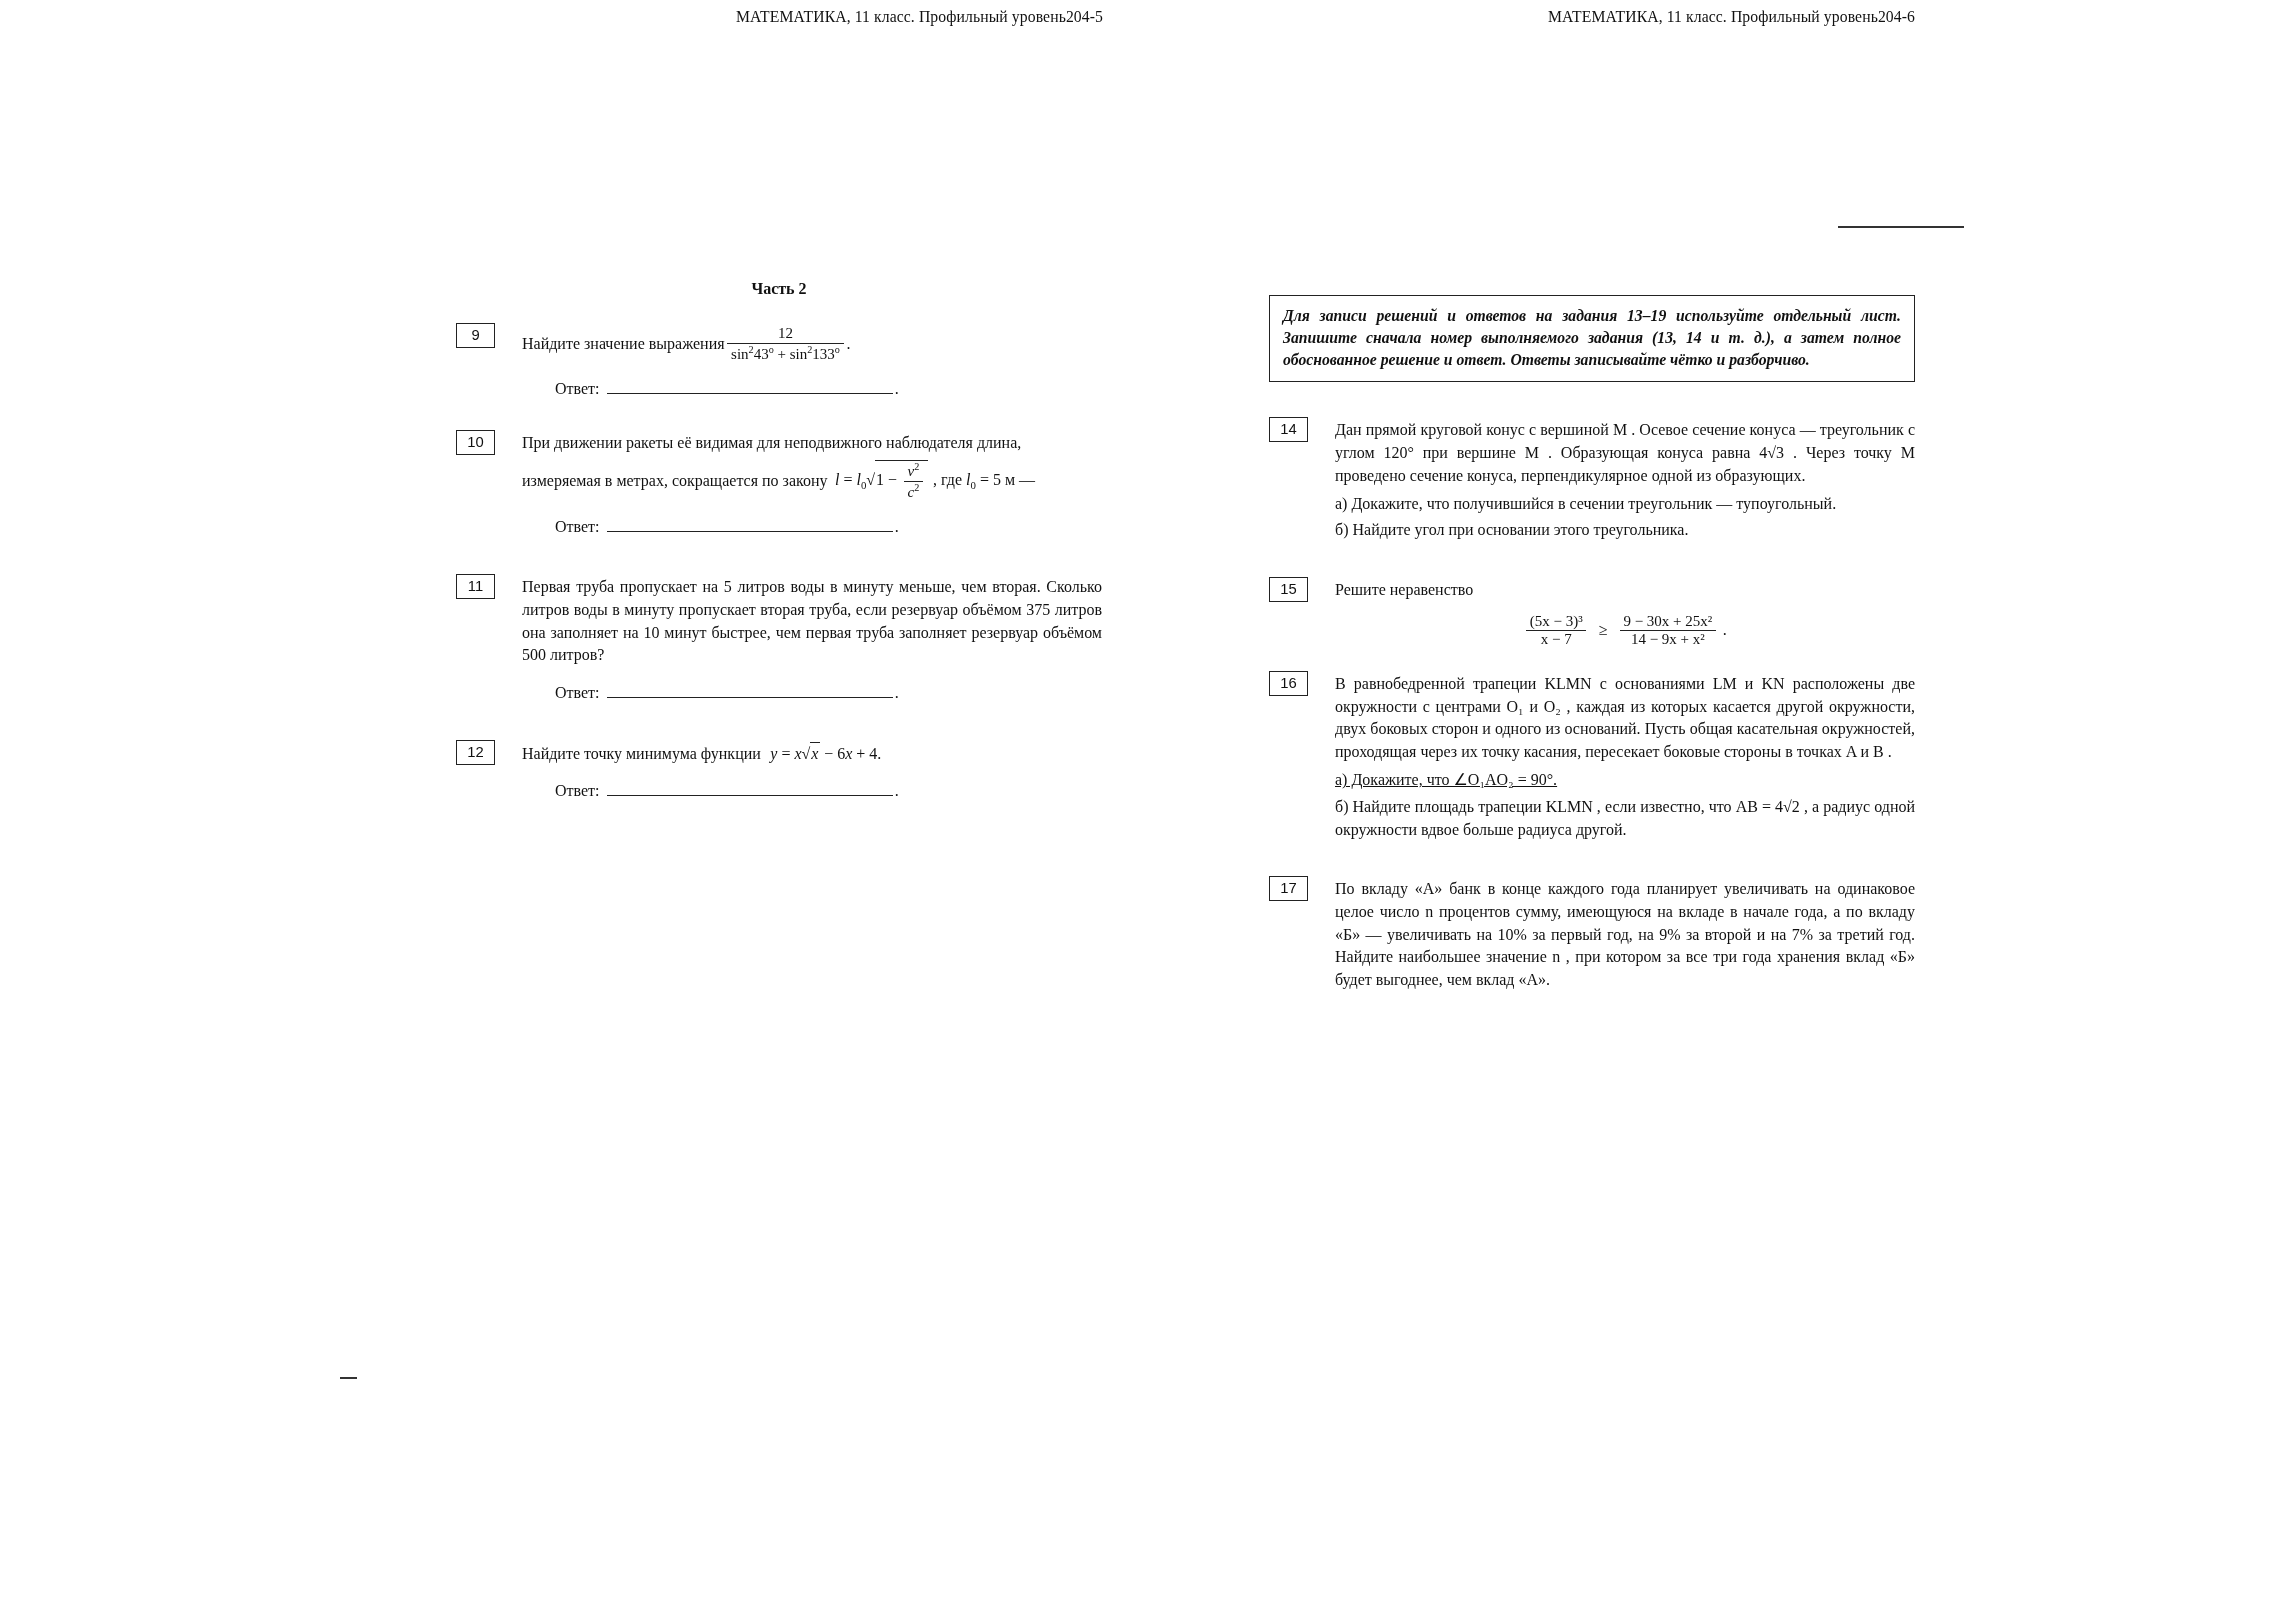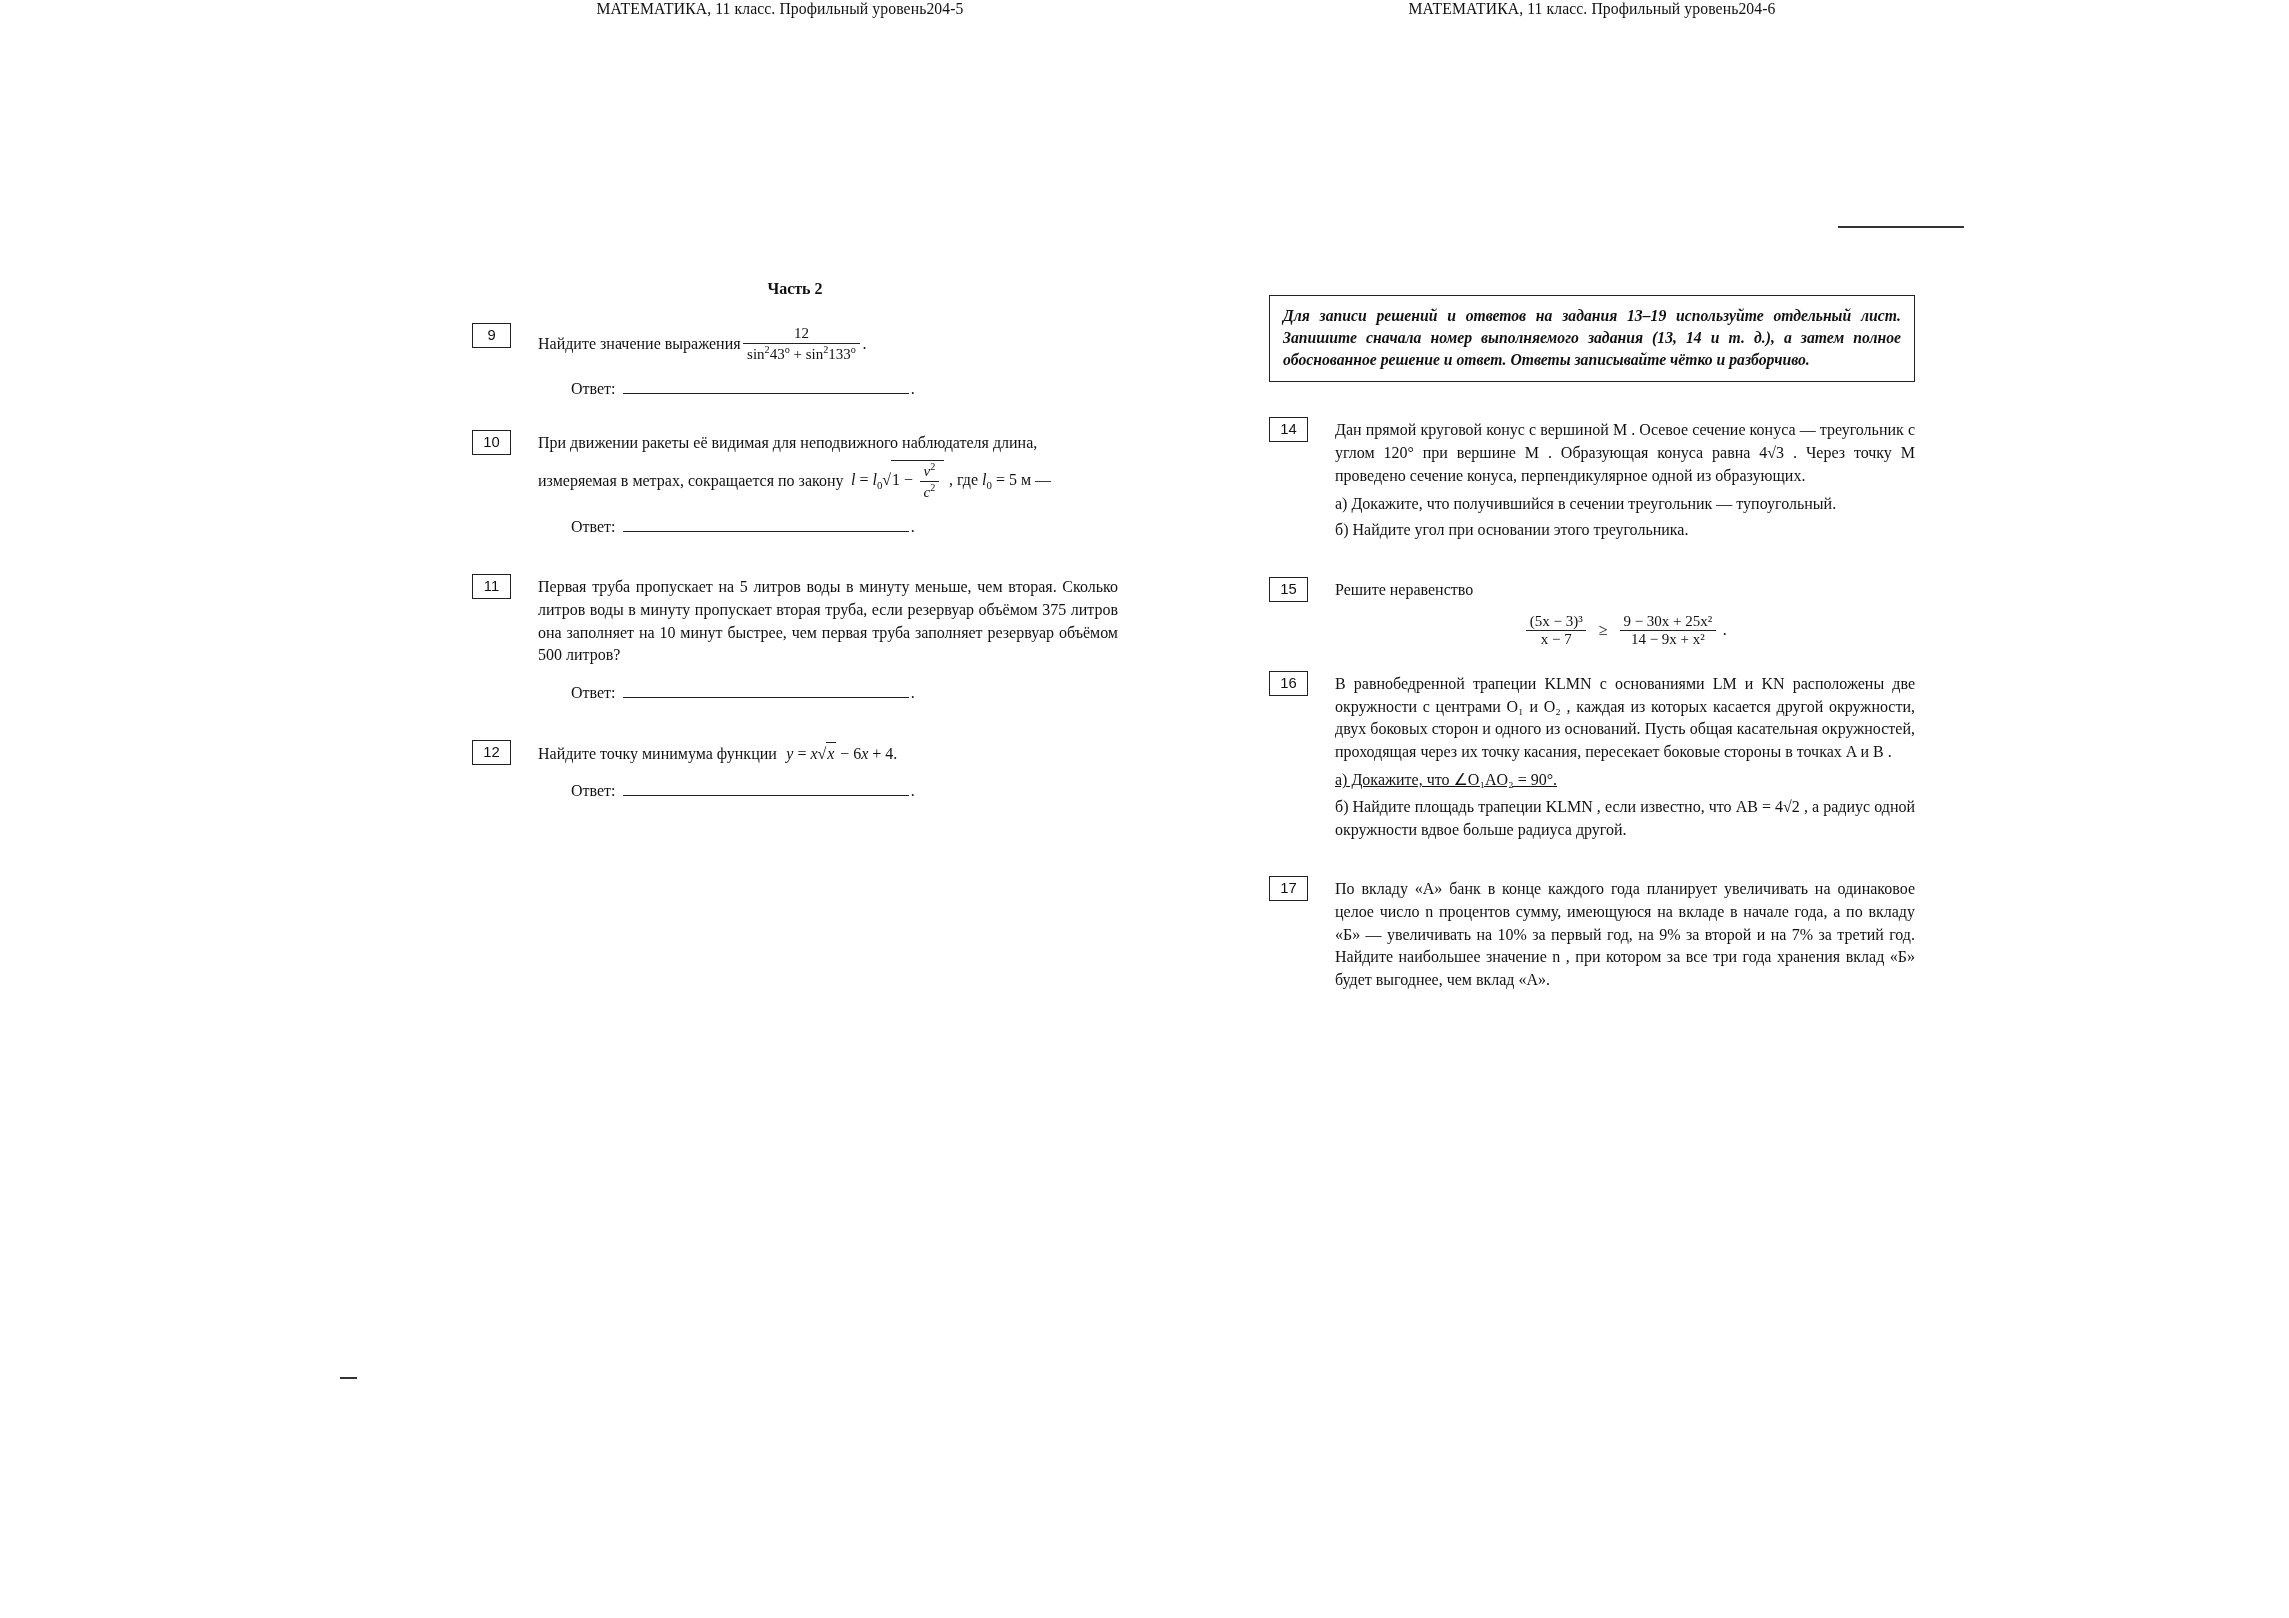--- a/index.html
+++ b/index.html
@@ -23,29 +23,29 @@
   }
   
   .col {
     position: absolute;
     top: 295px;
     width: 646px;
     font-size: 16px;
     line-height: 1.42;
     text-align: justify;
   }
-  #col-left  { left: 472px; }
+  #col-left  { left: 456px; }
   #col-right { left: 1269px; }
 
   .col-header {
     position: absolute;
-    top: 0;
+    top: 8px;
     width: 646px;
     display: flex;
-    justify-content: center;
+    justify-content: flex-end;
     align-items: baseline;
     font-size: 15.7px;
     letter-spacing: 0.1px;
   }
   #hdr-left  { left: 457px; }
   #hdr-right { left: 1269px; }
   .hdr-title { white-space: nowrap; }
   .hdr-num   { white-space: nowrap; }
 
   

